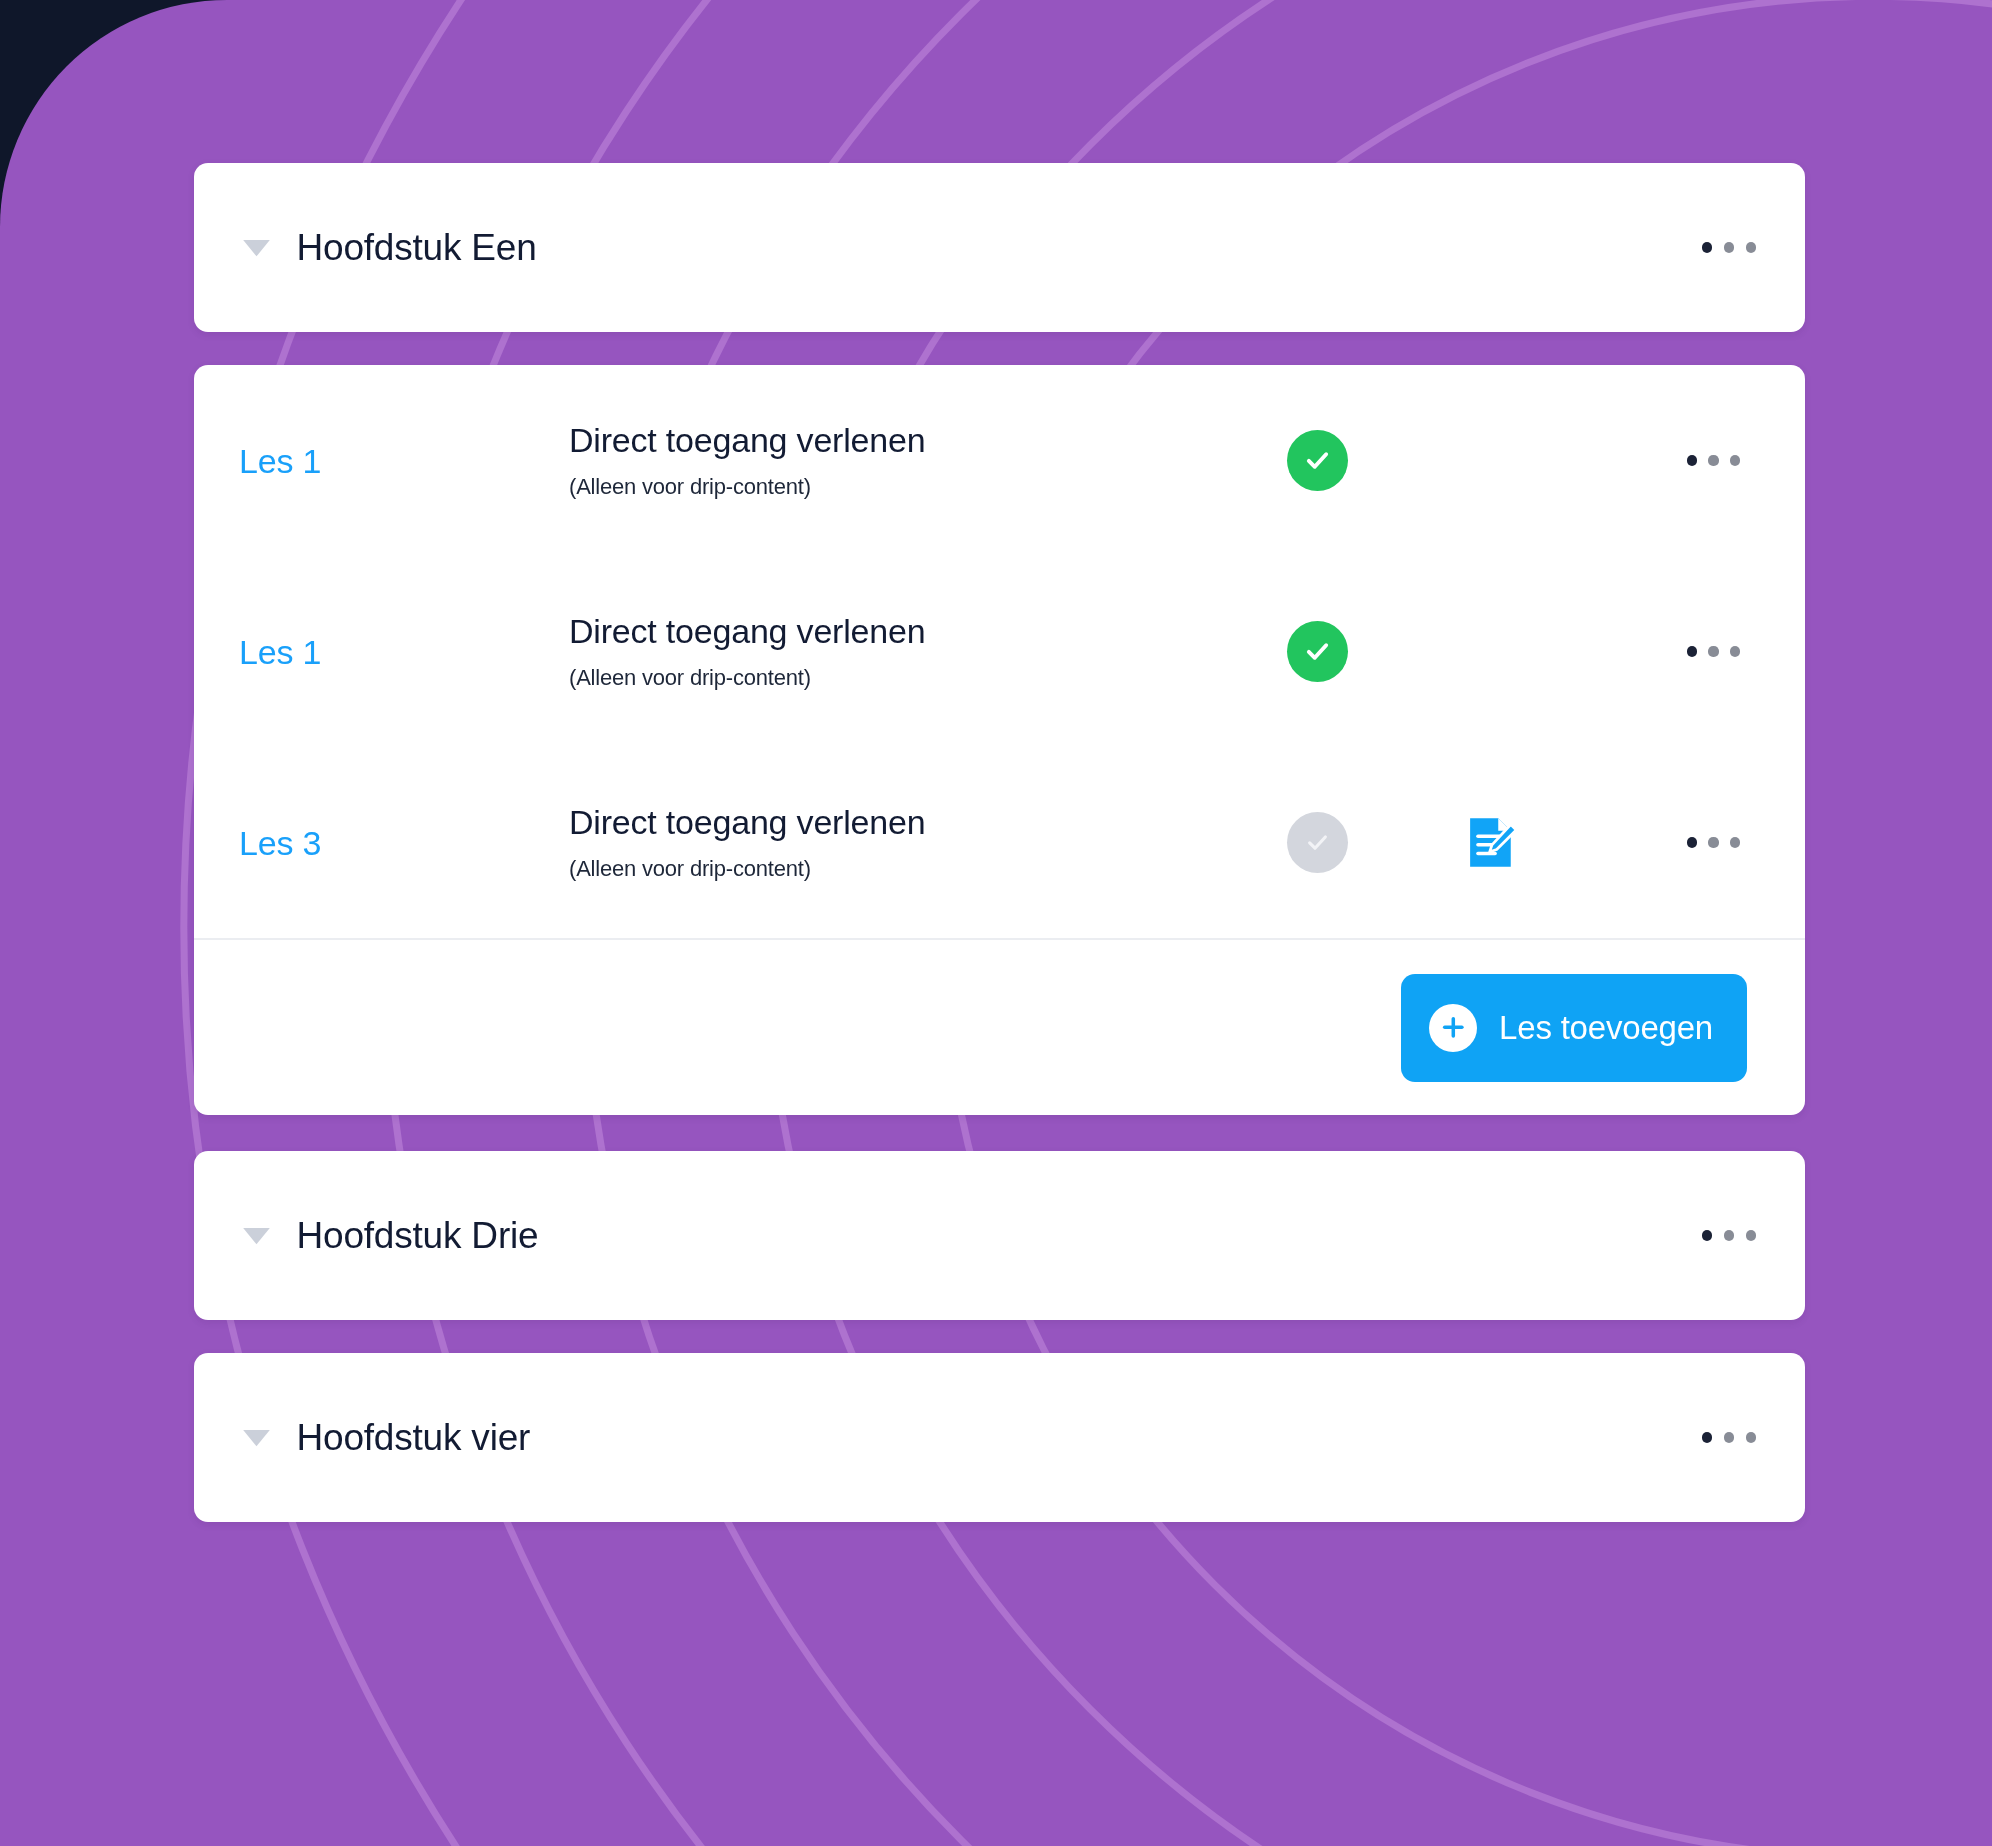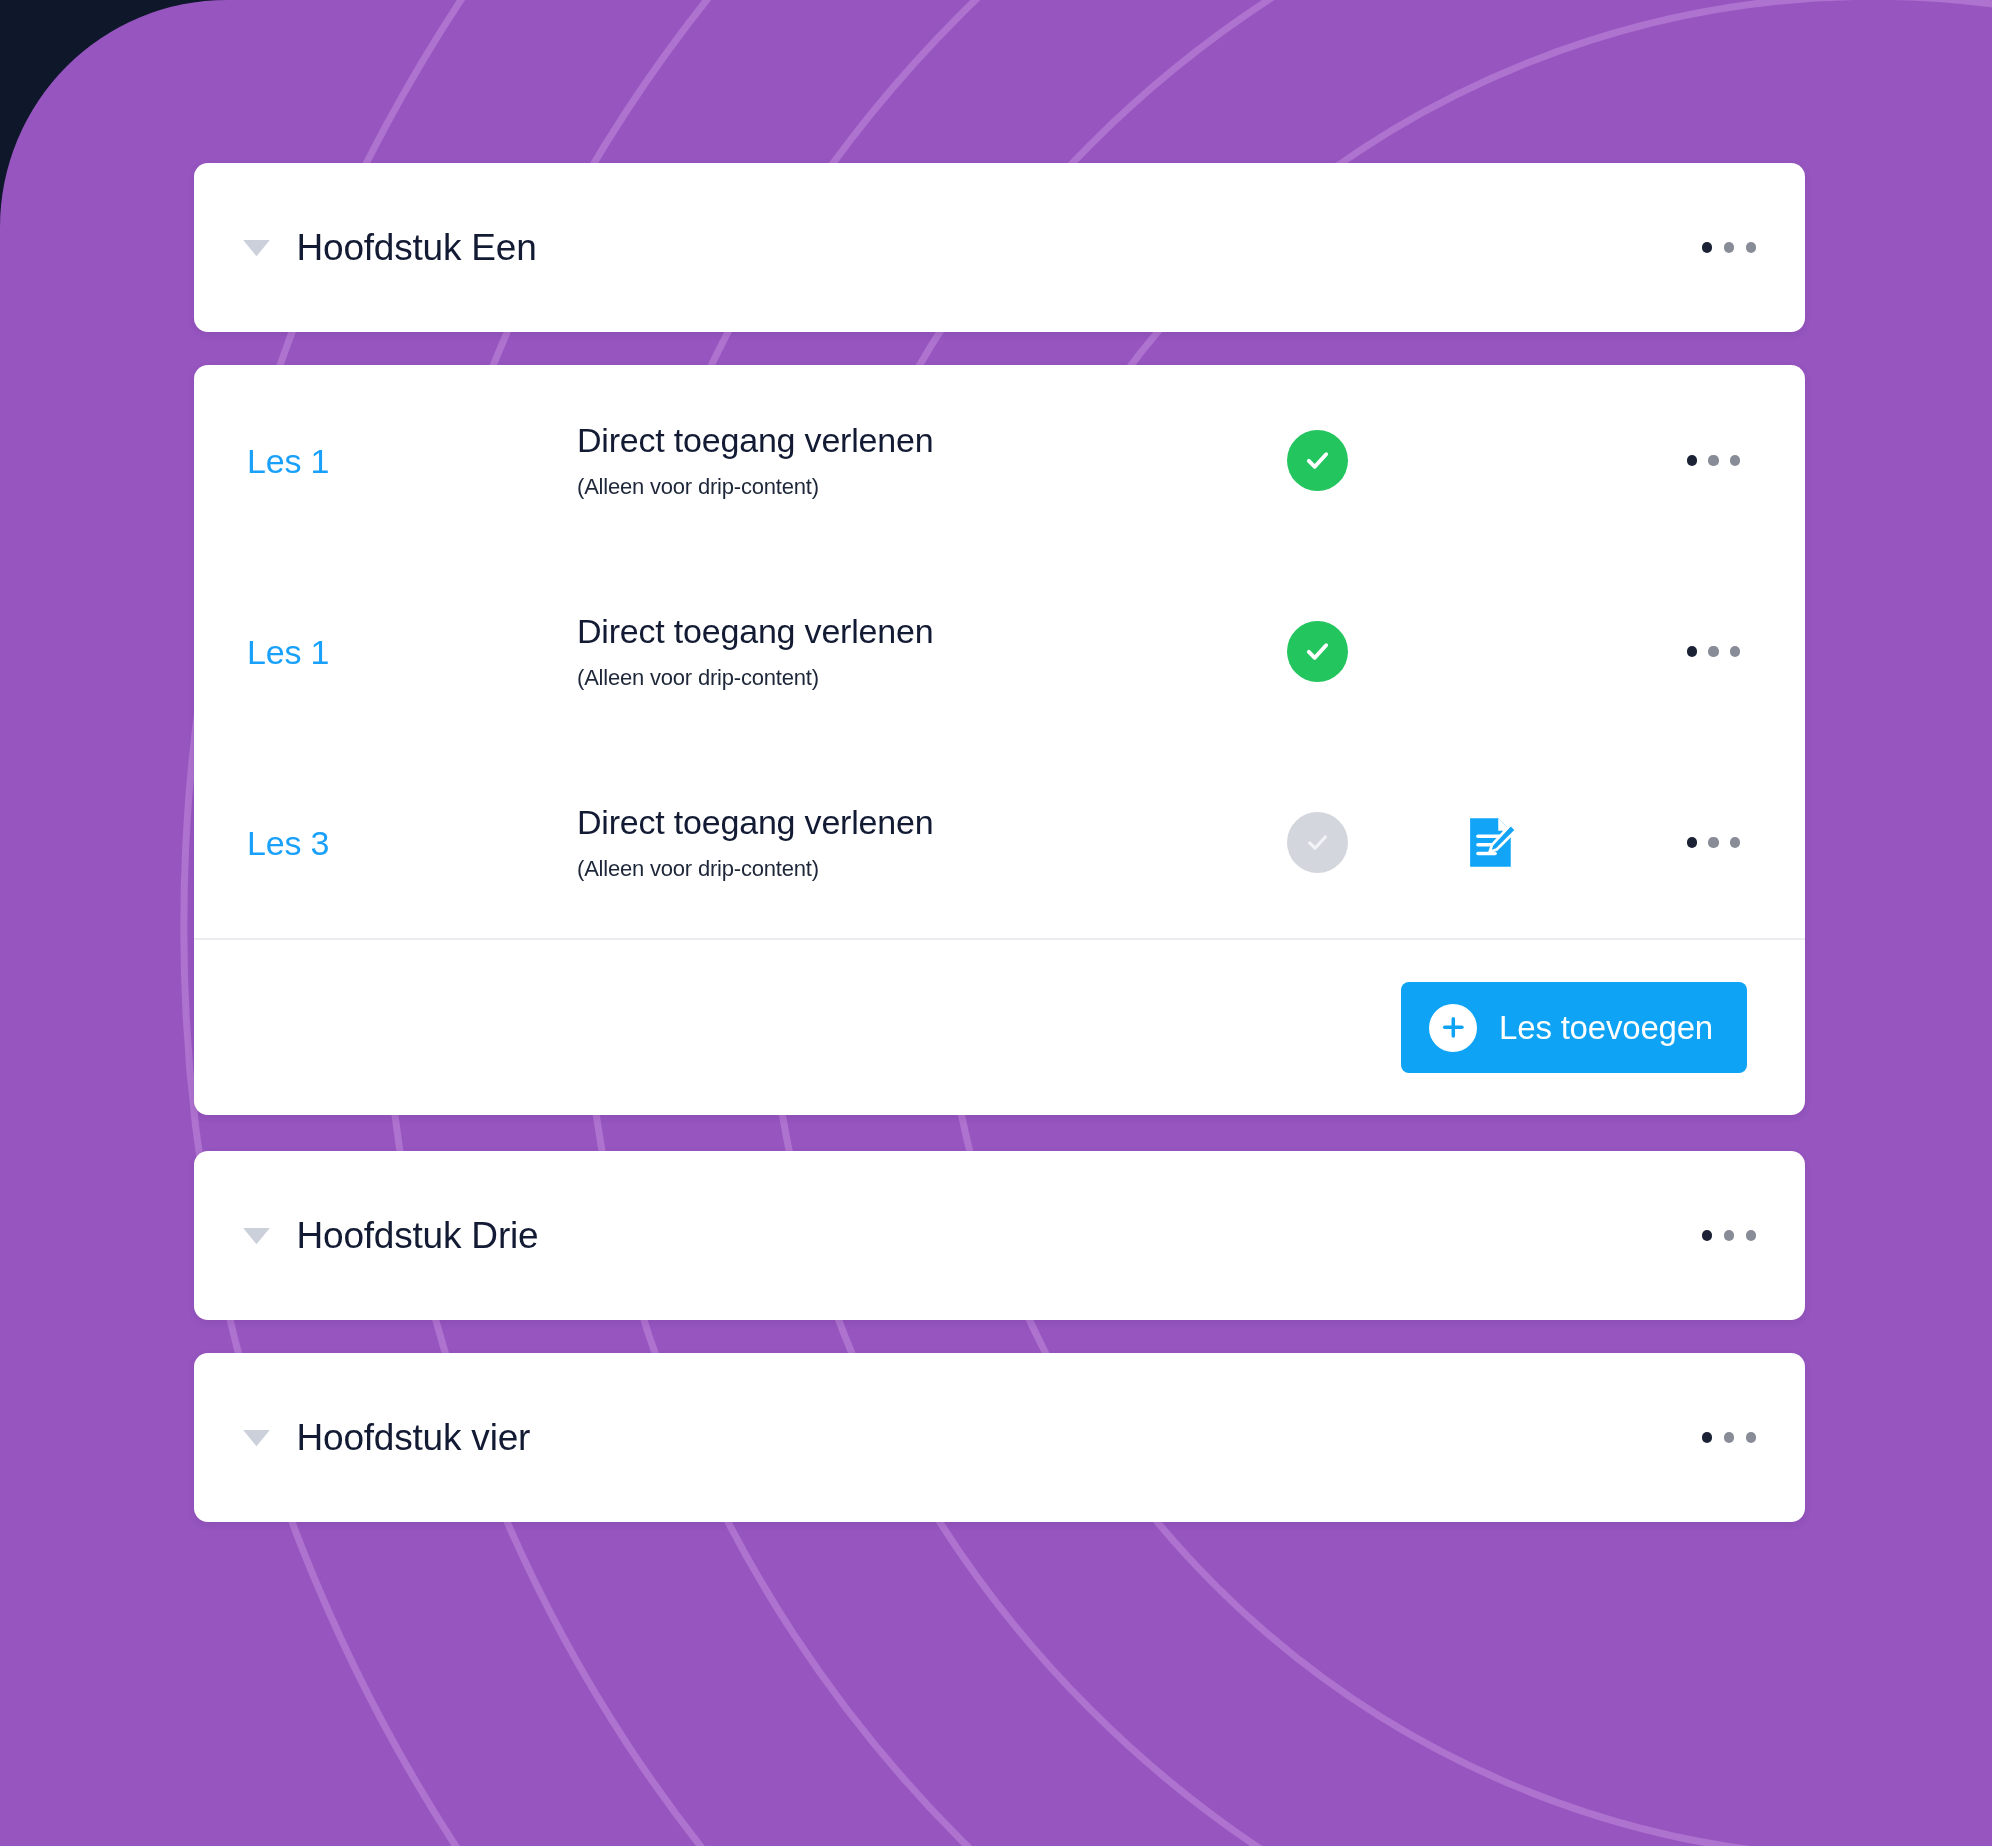--- a/index.html
+++ b/index.html
@@ -127,21 +127,20 @@
     padding: 0 33px 0 45px;
   }
 
   .lesson-num {
     flex: 0 0 330px;
     font-size: 34px;
     font-weight: 500;
     color: #19A0FA;
     line-height: 1;
     letter-spacing: -0.2px;
-    margin-left: 8px;
   }
 
   .lesson-main { flex: 1 1 auto; min-width: 0; }
 
   .lesson-title {
     font-size: 34px;
     font-weight: 400;
     color: #121B33;
     line-height: 1.08;
     letter-spacing: -0.2px;
@@ -199,22 +198,22 @@
     justify-content: flex-end;
     padding: 0 58px 0 0;
   }
 
   .add-btn {
     display: inline-flex;
     align-items: center;
     gap: 22px;
     background: #0FA3F5;
     border: none;
-    border-radius: 8px;
-    height: 91px;
+    border-radius: 14px;
+    height: 108px;
     padding: 0 34px 0 28px;
     cursor: pointer;
     font-family: inherit;
   }
 
   .plus-circle {
     width: 48px;
     height: 48px;
     border-radius: 50%;
     background: #ffffff;

